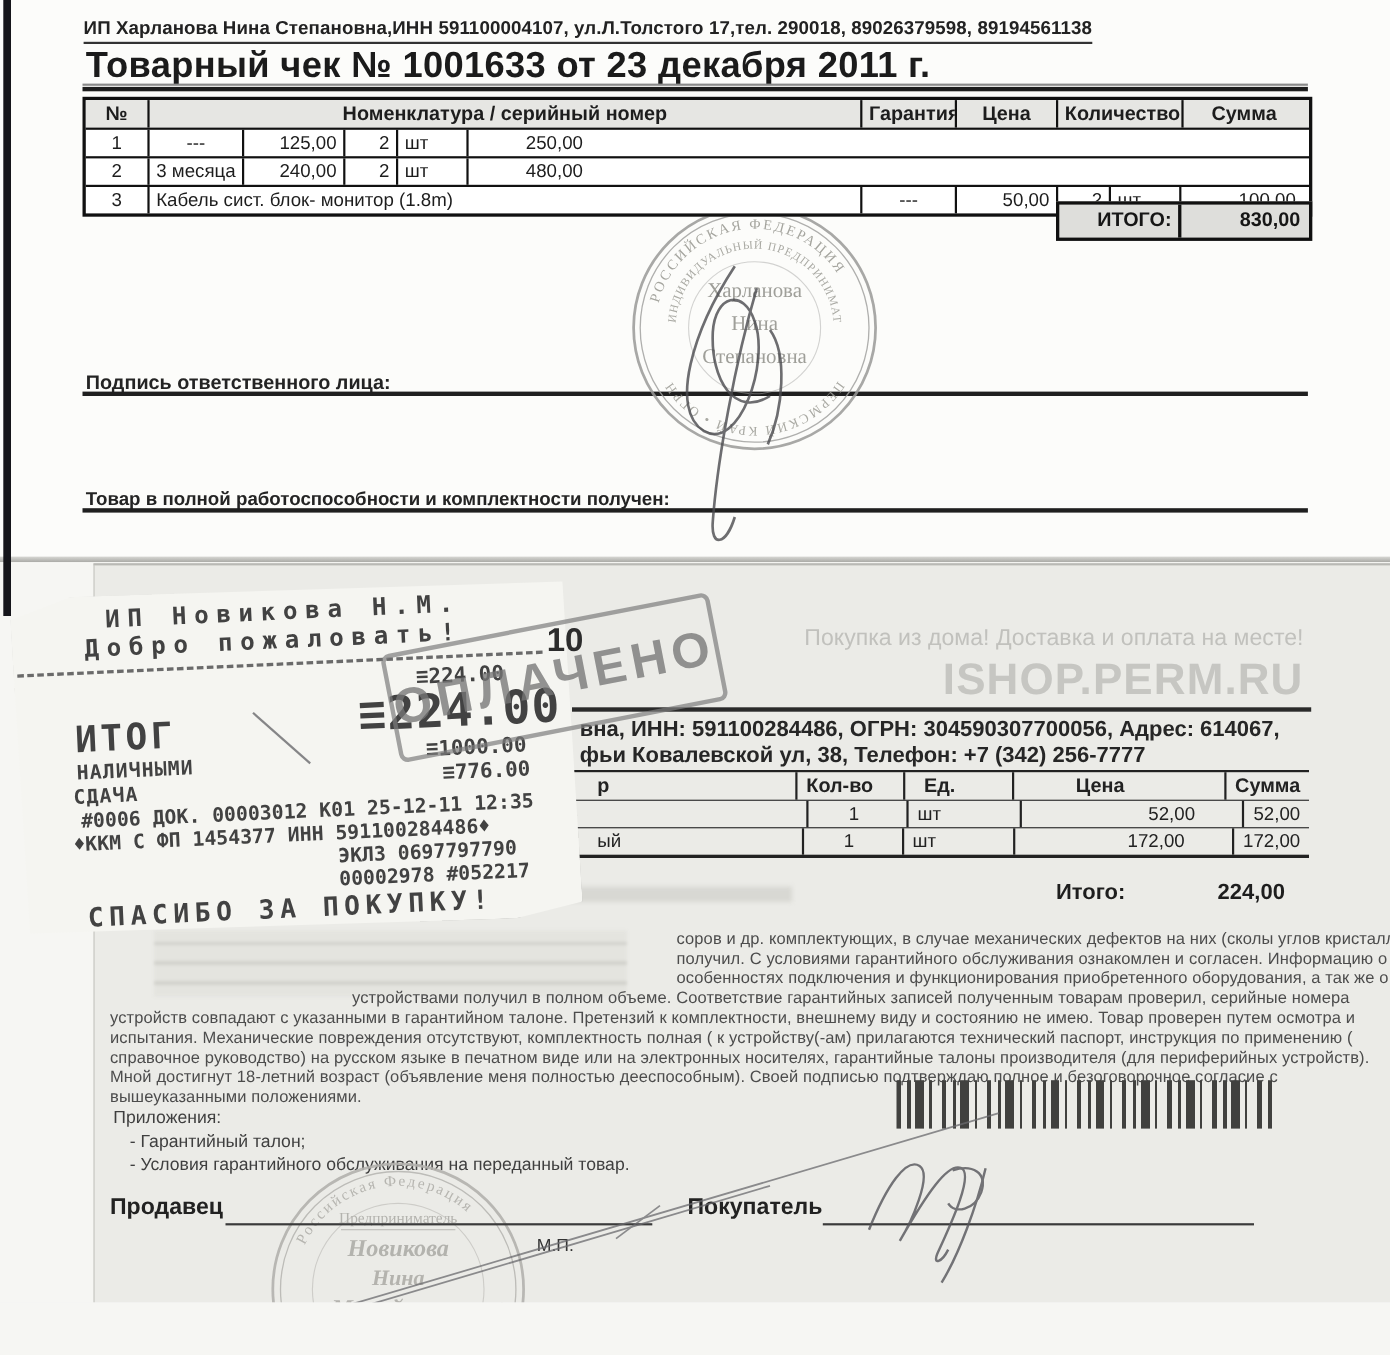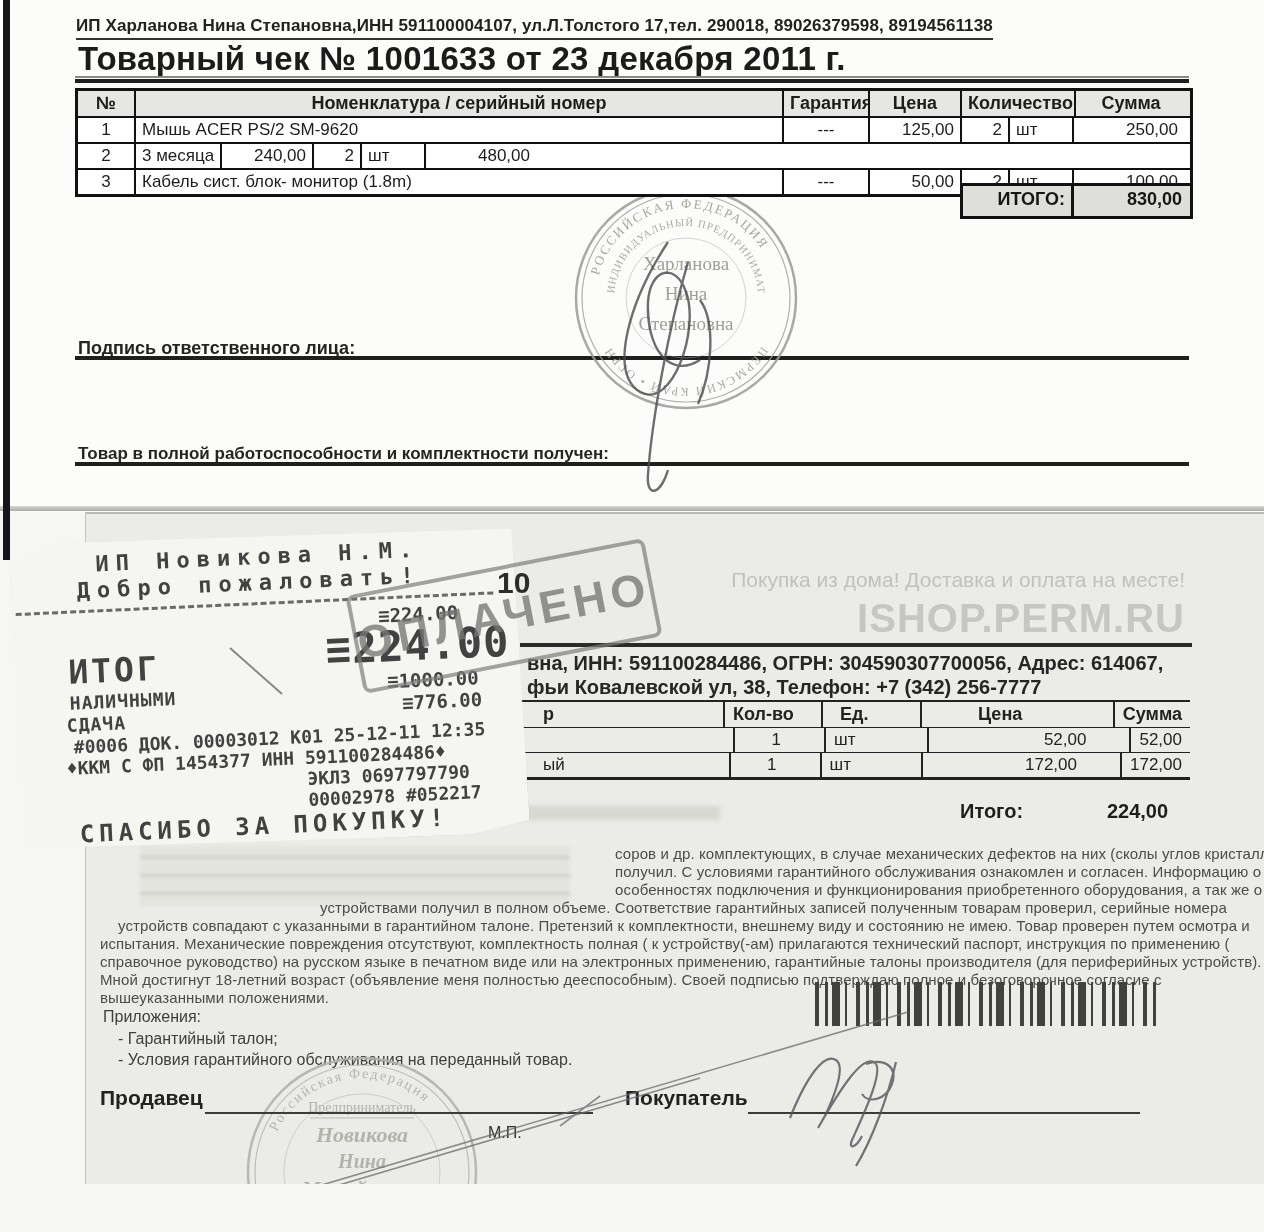--- a/index.html
+++ b/index.html
@@ -143,21 +143,20 @@
     <div class="t1-row t1-head">
       <div class="t1c c-num">№</div>
       <div class="t1c c-name">Номенклатура / серийный номер</div>
       <div class="t1c c-war">Гарантия</div>
       <div class="t1c c-price">Цена</div>
       <div class="t1c" style="width:114px;text-align:center;">Количество</div>
       <div class="t1c c-sum">Сумма</div>
     </div>
     <div class="t1-row">
       <div class="t1c c-num">1</div>
-      <div class="t1c c-name">Мышь ACER PS/2 SM-9620</div>
       <div class="t1c c-war">---</div>
       <div class="t1c c-price">125,00</div>
       <div class="t1c c-qty">2</div>
       <div class="t1c c-unit">шт</div>
       <div class="t1c c-sum">250,00</div>
     </div>
     <div class="t1-row">
       <div class="t1c c-num">2</div>
       <div class="t1c c-war">3 месяца</div>
       <div class="t1c c-price">240,00</div>
@@ -239,23 +238,23 @@
       <div class="t2c d-sum">172,00</div>
     </div>
   </div>
   <div id="t2-total-lbl" class="abs">Итого:</div>
   <div id="t2-total-val" class="abs">224,00</div>
 
   <div class="abs legal" style="left:615px;top:845px;">соров и др. комплектующих, в случае механических дефектов на них (сколы углов кристалла,</div>
   <div class="abs legal" style="left:615px;top:863px;">получил. С условиями гарантийного обслуживания ознакомлен и согласен. Информацию о</div>
   <div class="abs legal" style="left:615px;top:881px;">особенностях подключения и функционирования приобретенного оборудования, а так же о</div>
   <div class="abs legal" style="left:320px;top:899px;">устройствами получил в полном объеме. Соответствие гарантийных записей полученным товарам проверил, серийные номера</div>
-  <div class="abs legal" style="left:100px;top:917px;margin-left:18px;">устройств совпадают с указанными в гарантийном талоне. Претензий к комплектности, внешнему виду и состоянию не имею. Товар проверен путем осмотра и</div>
+  <div class="abs legal" style="left:100px;top:917px;">устройств совпадают с указанными в гарантийном талоне. Претензий к комплектности, внешнему виду и состоянию не имею. Товар проверен путем осмотра и</div>
   <div class="abs legal" style="left:100px;top:935px;">испытания. Механические повреждения отсутствуют, комплектность полная ( к устройству(-ам) прилагаются технический паспорт, инструкция по применению (</div>
-  <div class="abs legal" style="left:100px;top:953px;">справочное руководство) на русском языке в печатном виде или на электронных применению, гарантийные талоны производителя (для периферийных устройств).</div>
+  <div class="abs legal" style="left:100px;top:953px;">справочное руководство) на русском языке в печатном виде или на электронных носителях, гарантийные талоны производителя (для периферийных устройств).</div>
   <div class="abs legal" style="left:100px;top:971px;">Мной достигнут 18-летний возраст (объявление меня полностью дееспособным). Своей подписью подтверждаю полное и безоговорочное согласие с</div>
   <div class="abs legal" style="left:100px;top:989px;">вышеуказанными положениями.</div>
 
   <div id="barcode" class="abs"></div>
 
   <div id="p2-attach-title" class="abs">Приложения:</div>
   <div id="p2-attach1" class="abs">- Гарантийный талон;</div>
   <div id="p2-attach2" class="abs">- Условия гарантийного обслуживания на переданный товар.</div>
 
   <div id="p2-seller" class="abs">Продавец</div>

